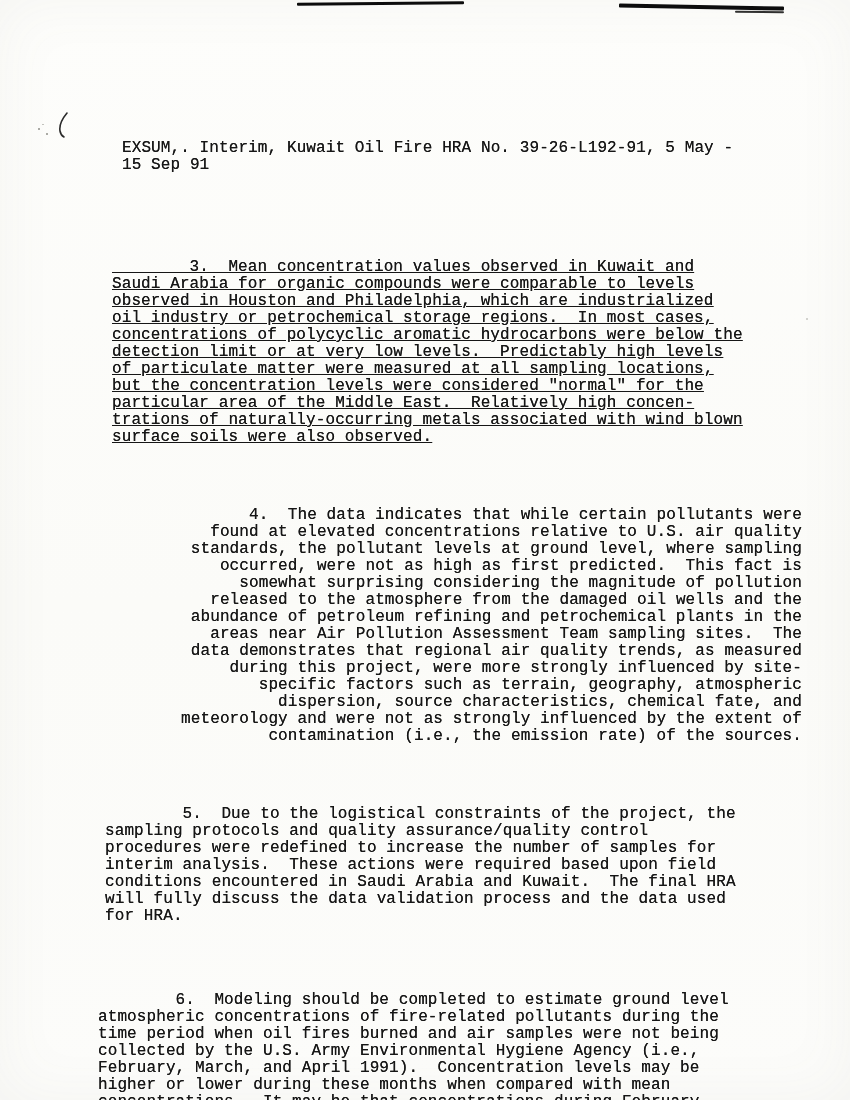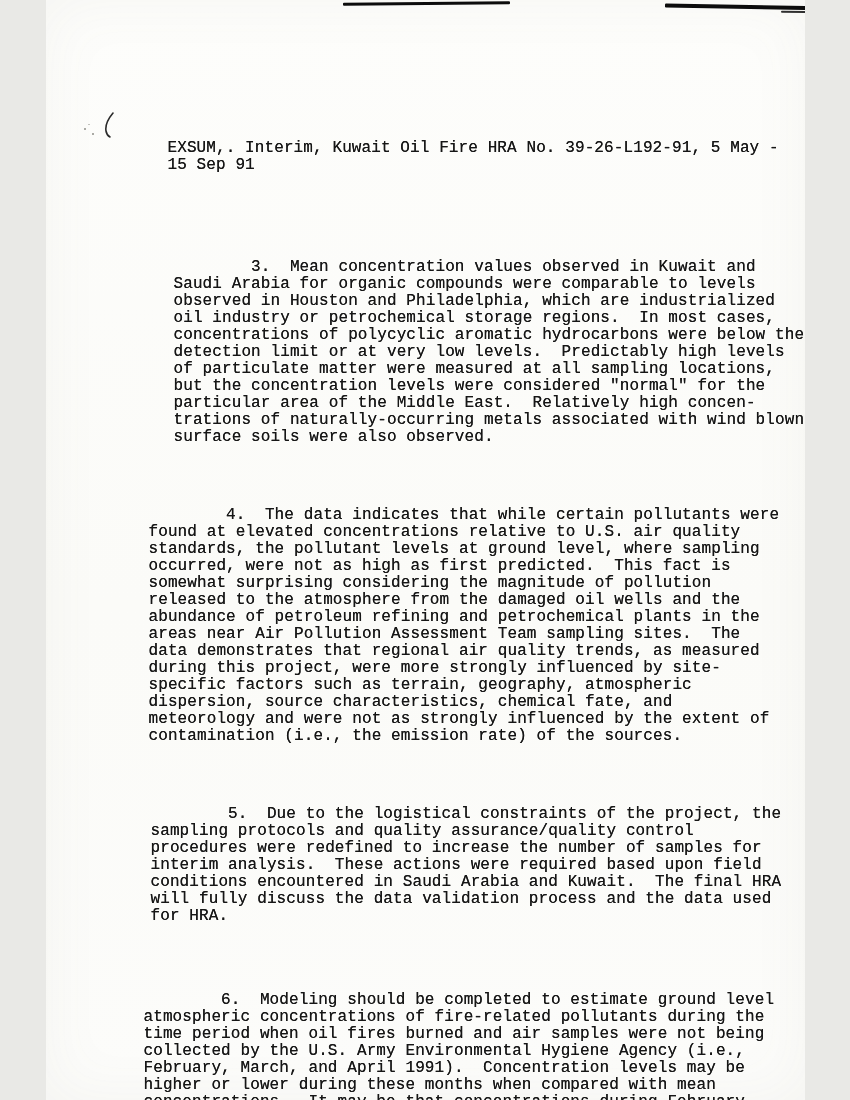--- a/index.html
+++ b/index.html
@@ -2,21 +2,21 @@
 <html><head>
 <meta charset="utf-8">
 <style>
   html, body {
     margin: 0;
     padding: 0;
     background: #e9e9e6;
   }
   .page {
     position: relative;
-    width: 759px;
+    width: 850px;
     height: 1100px;
     margin: 0 auto;
     background: linear-gradient(180deg, #fdfdfb 0%, #fbfbf8 55%, #fcfcfa 100%);
     overflow: hidden;
     font-family: "Liberation Mono", "DejaVu Sans Mono", monospace;
     color: #161616;
     box-shadow: inset 0 0 60px rgba(120,120,110,0.06);
   }
 
   
@@ -57,22 +57,22 @@
     width: 690px;
     font-size: 16px;
     line-height: 17px;
     letter-spacing: 0.1px;
     white-space: pre;
     font-variant-ligatures: none;
     text-shadow: 0 0 0.55px rgba(10,10,10,0.85);
   }
   .doc-header { margin-left: 10px;  margin-bottom: 34px; }
   .para       { margin-bottom: 10px; }
-  .p1 { margin-left: 16px; }
-  .p2 { margin-left: -9px; }
+  .p1 { margin-left: 0; text-decoration: underline; }
+  .p2 { margin-left: -9px; text-align: right; }
   .p3 { margin-left: -7px; margin-bottom: 16px; }
   .p4 { margin-left: -14px; }
 </style>
 </head>
 <body>
 
 <div class="page">
 
   <div class="artifact a1"></div>
   <div class="artifact a2"></div>

